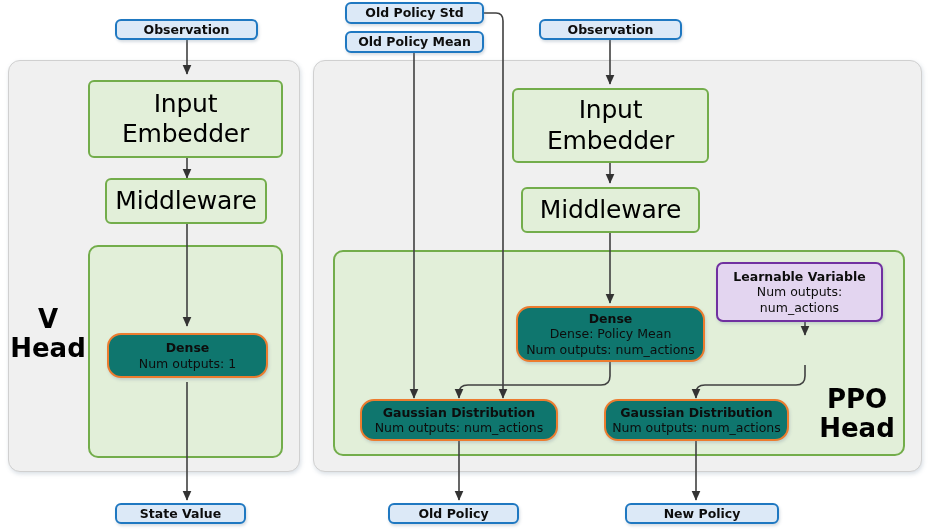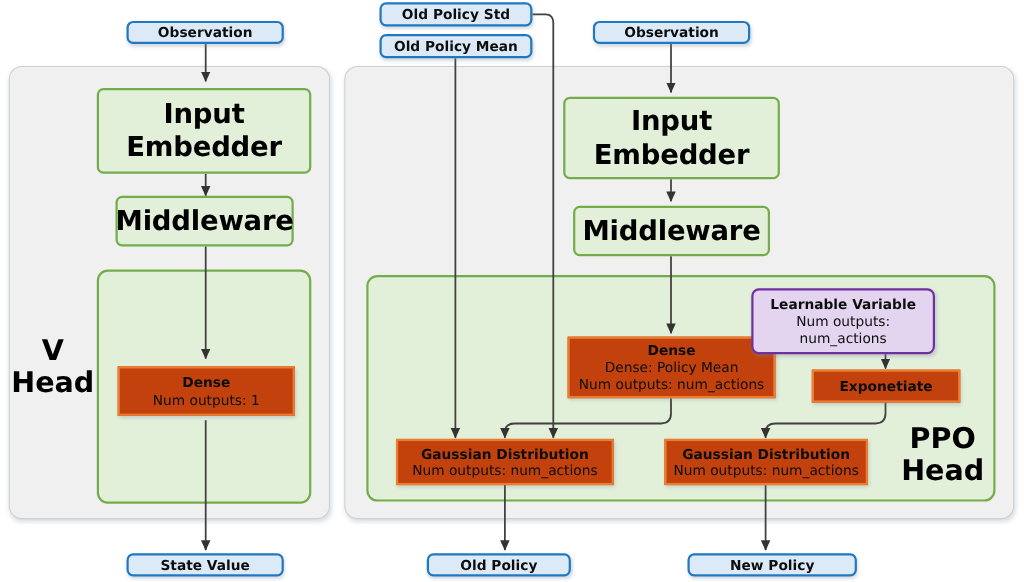--- a/index.html
+++ b/index.html
@@ -44,29 +44,29 @@
     background: #e2efd9;
     border: 2px solid #73ad4b;
     border-radius: 10px;
   }
   
   .block-green {
     background: #e2efd9;
     border: 2px solid #73ad4b;
     border-radius: 6px;
     color: #000000;
-    font-weight: bold;
+    font-weight: normal;
     font-size: 25px;
     letter-spacing: -0.2px;
   }
   
   .block-orange {
-    background: #c2410c;
+    background: #0f766e;
     border: 2px solid #ec7c2f;
-    border-radius: 0;
+    border-radius: 14px;
     color: #0d0d0d;
     box-shadow: 1px 2px 3px rgba(120,140,160,0.30);
   }
   
   .block-purple {
     background: #e3d5f0;
     border: 2px solid #7030a0;
     border-radius: 7px;
     color: #0d0d0d;
     box-shadow: 1px 2px 3px rgba(120,140,160,0.30);
@@ -178,45 +178,42 @@
   <div class="node block-green" style="left:521px; top:187px; width:179px; height:46px;">
     <span>Middleware</span>
   </div>
 
   <div class="node block-orange" style="left:516px; top:306px; width:189px; height:56px;">
     <span class="title-line">Dense</span>
     <span class="sub-line">Dense: Policy Mean</span>
     <span class="sub-line">Num outputs: num_actions</span>
   </div>
 
-  <div class="node block-purple" style="left:683px; top:262px; width:167px; height:60px;">
+  <div class="node block-purple" style="left:716px; top:262px; width:167px; height:60px;">
     <span class="title-line">Learnable Variable</span>
     <span class="sub-line">Num outputs: num_actions</span>
   </div>
 
-  <div class="node block-orange" style="left:738px; top:336px; width:135px; height:30px;">
-    <span class="title-line">Exponetiate</span>
-  </div>
 
   <div class="node block-orange" style="left:360px; top:399px; width:198px; height:42px;">
     <span class="title-line">Gaussian Distribution</span>
     <span class="sub-line">Num outputs: num_actions</span>
   </div>
 
   <div class="node block-orange" style="left:604px; top:399px; width:185px; height:42px;">
     <span class="title-line">Gaussian Distribution</span>
     <span class="sub-line">Num outputs: num_actions</span>
   </div>
 
   <div class="head-label" style="left:812px; top:385px; width:90px;">
     <div>PPO</div>
     <div>Head</div>
   </div>
 
-  <div class="node io-blue" style="left:115px; top:503px; width:143px; height:21px;">
+  <div class="node io-blue" style="left:115px; top:503px; width:131px; height:21px;">
     <span>State Value</span>
   </div>
 
   <div class="node io-blue" style="left:388px; top:503px; width:131px; height:21px;">
     <span>Old Policy</span>
   </div>
 
   <div class="node io-blue" style="left:625px; top:503px; width:154px; height:21px;">
     <span>New Policy</span>
   </div>

